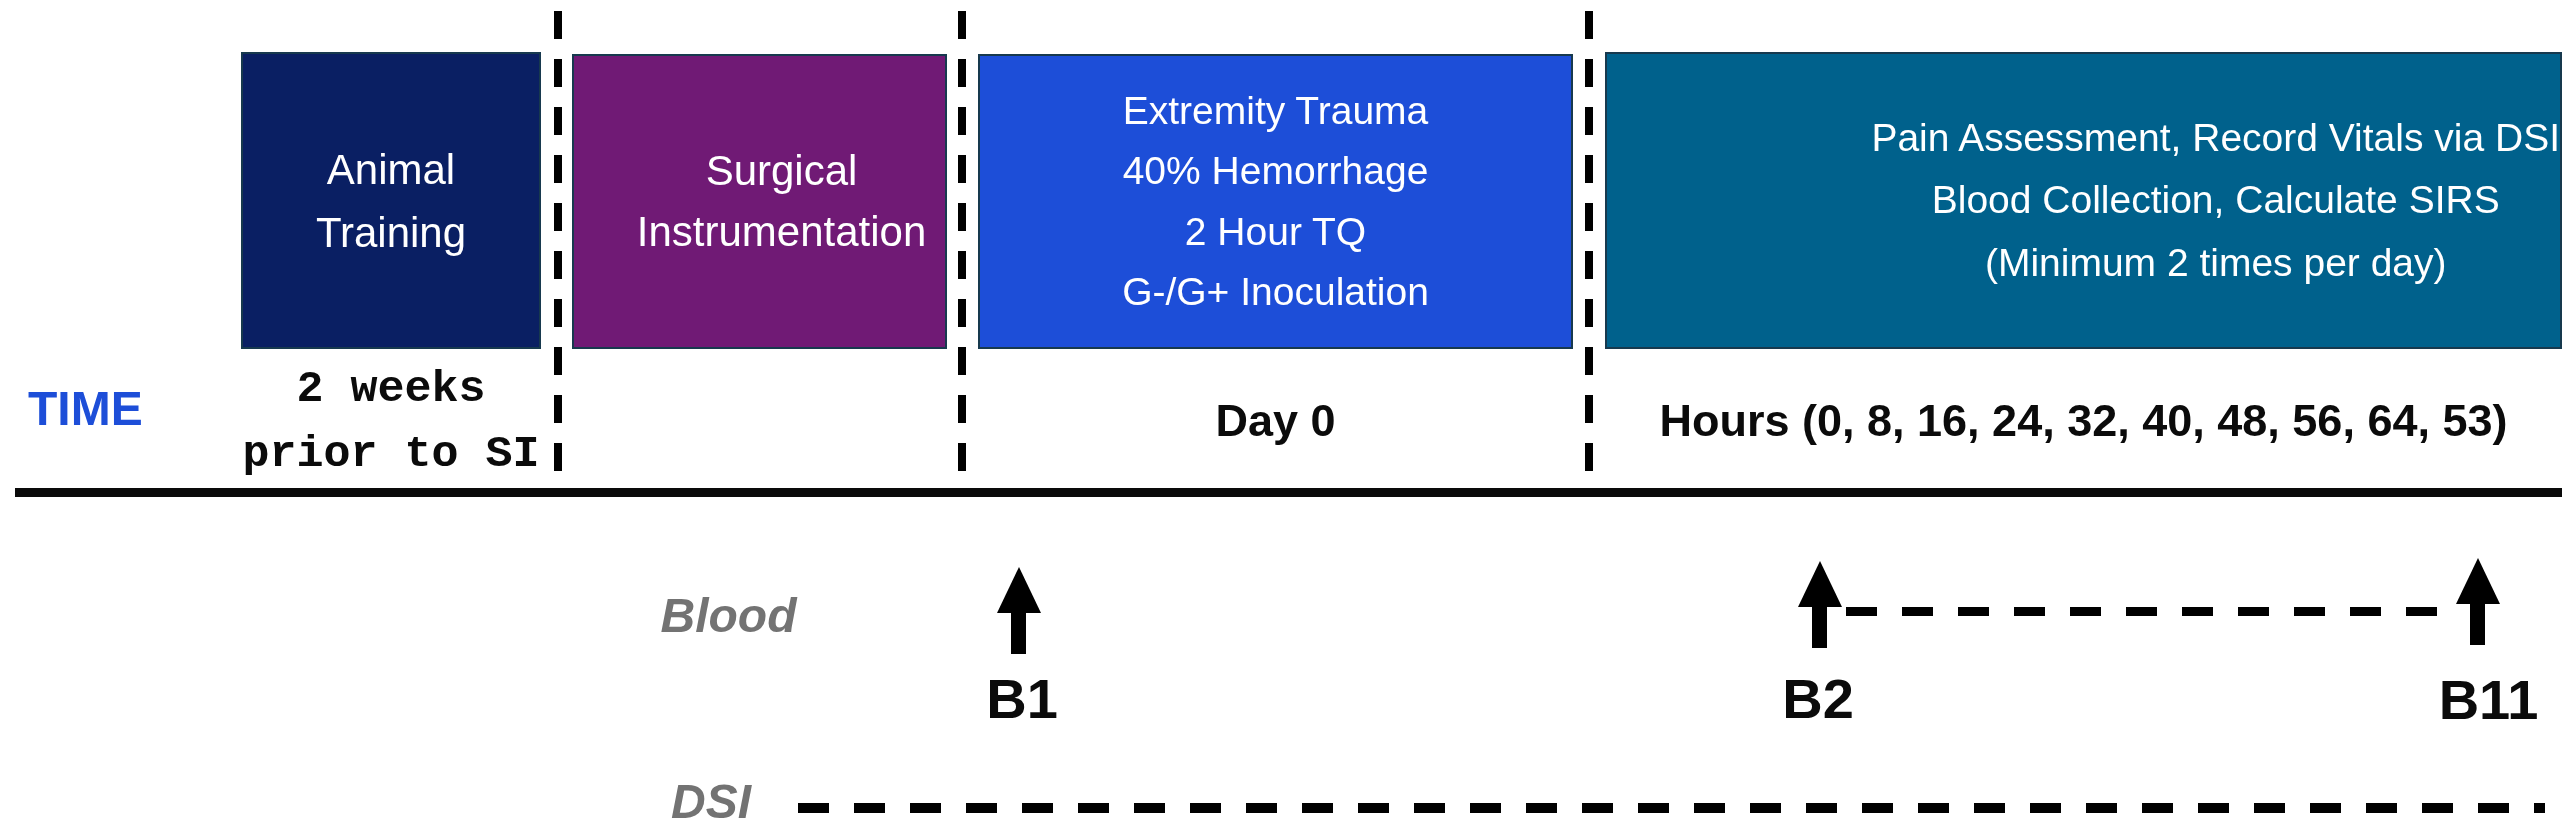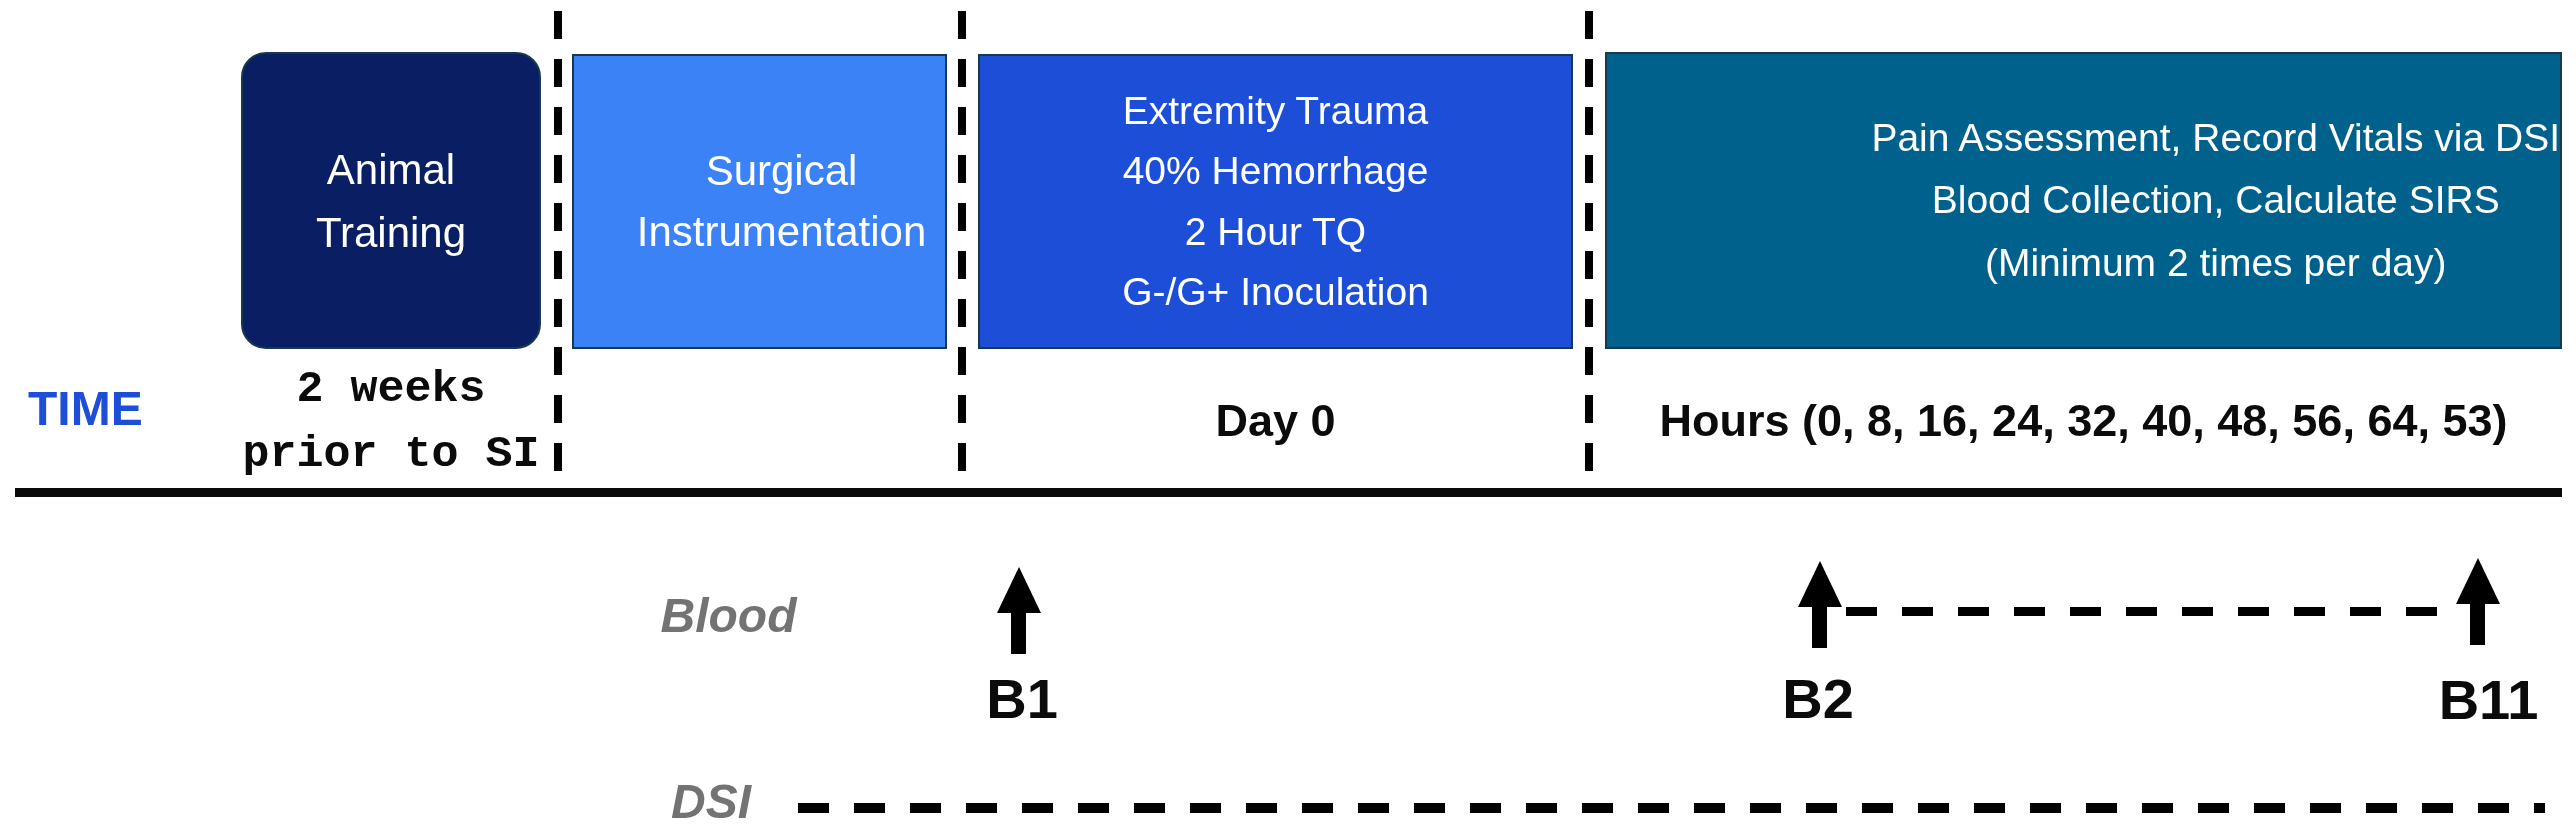--- a/index.html
+++ b/index.html
@@ -20,21 +20,21 @@
     display: flex;
     align-items: center;
     justify-content: center;
     text-align: center;
     color: #ffffff;
   }
   .phase-box .box-text {
     white-space: pre-line;
     font-weight: 400;
   }
-  #box-0 { left: 241px; top: 52px;  width: 300px;  height: 297px; border-radius: 25px; }
+  #box-0 { left: 241px; top: 52px;  width: 300px;  height: 297px; }
   #box-0 .box-text { font-size: 42px; line-height: 1.5; }
   #box-1 { left: 572px; top: 54px;  width: 375px;  height: 295px; }
   #box-1 .box-text { font-size: 42px; line-height: 1.45; }
   #box-2 { left: 978px; top: 54px; width: 595px;  height: 295px; }
   #box-2 .box-text { font-size: 39px; line-height: 1.55; }
   #box-3 { left: 1605px; top: 52px; width: 957px; height: 297px; justify-content: flex-end; }
   #box-3 .box-text { font-size: 39px; line-height: 1.6; }
 
   
   .v-dash {
@@ -122,21 +122,21 @@
 </head>
 <body>
 
 <div id="stage">
 
   <div class="phase-box" id="box-0" style="background: rgb(10, 31, 99);">
     <div class="box-text">Animal
 Training</div>
   </div>
 
-  <div class="phase-box" id="box-1" style="background: #3b82f6; padding-left: 44px;">
+  <div class="phase-box" id="box-1" style="background: #701a75; padding-left: 44px;">
     <div class="box-text">Surgical
 Instrumentation</div>
   </div>
 
   <div class="phase-box" id="box-2" style="background: #1d4ed8;">
     <div class="box-text">Extremity Trauma
 40% Hemorrhage
 2 Hour TQ
 G-/G+ Inoculation</div>
   </div>

